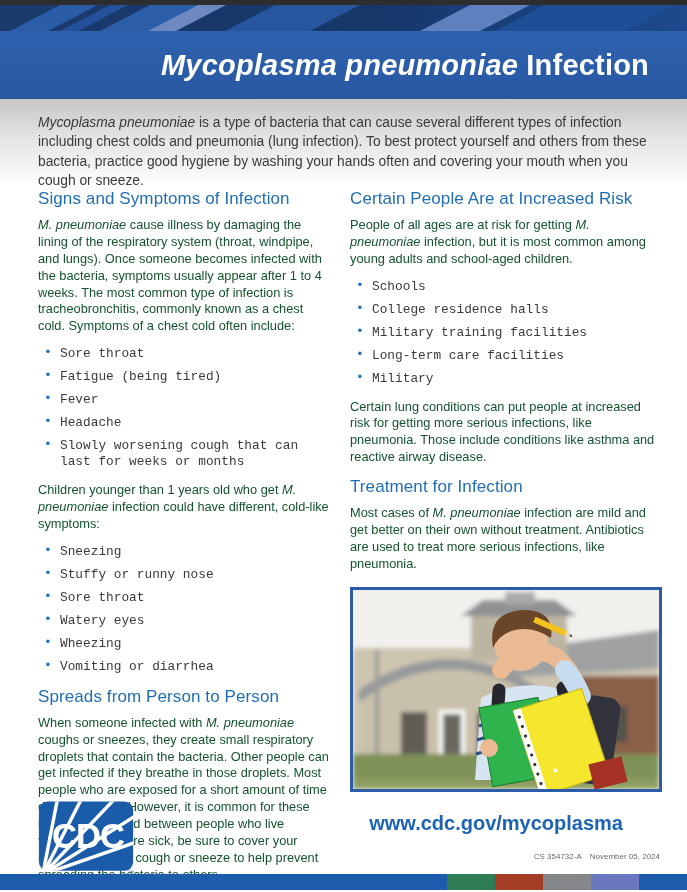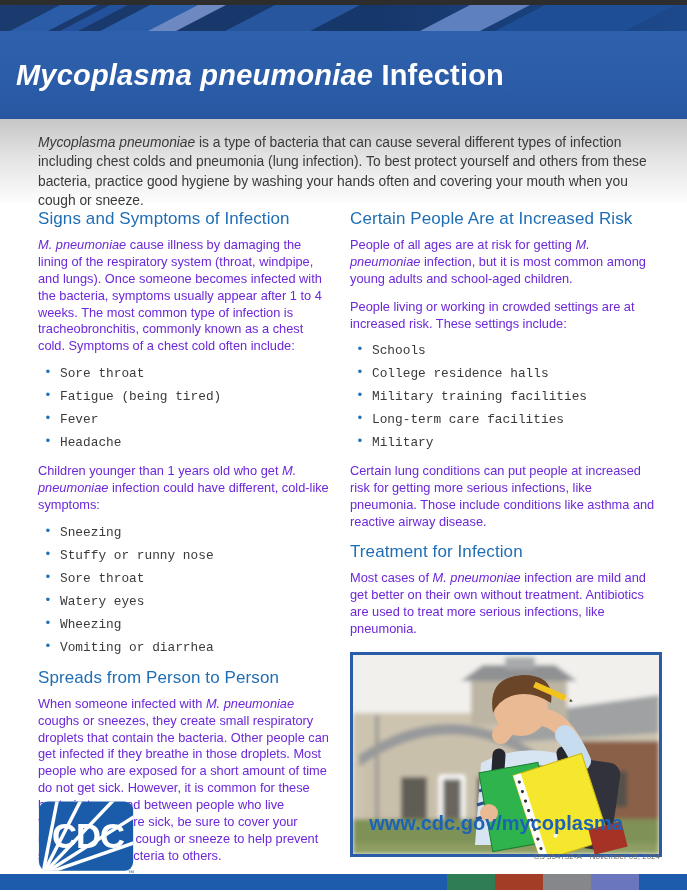--- a/index.html
+++ b/index.html
@@ -7,22 +7,22 @@
   body { font-family: "Liberation Sans", sans-serif; }
   .page {
     position: relative; width: 687px; height: 892px; margin: 0 auto;
     background: #ffffff; overflow: hidden;
   }
   
   .top-strip { height: 5px; background: #2d2d2d; }
   .deco-band { height: 26px; }
   .deco-band svg { display: block; width: 100%; height: 100%; }
   .title-band {
-    height: 88px; background: linear-gradient(180deg, #2e61ad 0%, #2b5ca8 60%, #2857a0 100%);
-    display: flex; align-items: center; padding: 0 16px;
+    height: 68px; background: linear-gradient(180deg, #2e61ad 0%, #2b5ca8 60%, #2857a0 100%);
+    display: flex; align-items: center; padding: 0 38px; justify-content: flex-end;
   }
   .title-band h1 {
     color: #ffffff; font-size: 29px; font-weight: bold; letter-spacing: 0.2px;
   }
   .title-band h1 .em { font-style: italic; }
   
   .intro {
     background: linear-gradient(180deg, #c6c6c6 0%, #e3e3e3 45%, #fdfdfd 100%);
     padding: 14px 38px 10px 38px; height: 84px;
   }
@@ -30,21 +30,21 @@
   .intro .em { font-style: italic; }
   
   .columns { display: flex; padding: 6px 25px 0 38px; gap: 18px; }
   .col-left { width: 294px; flex: none; }
   .col-right { flex: 1; }
   h2.section {
     color: #1f6eb5; font-size: 17px; font-weight: normal;
     margin: 10px 0 7px 0; letter-spacing: 0.1px;
   }
   .col-left h2.section:first-child, .col-right h2.section:first-child { margin-top: 0; }
-  .body-p { font-size: 12.8px; line-height: 1.32; color: #6d28d9; margin: 8px 0 11px 0; }
+  .body-p { font-size: 12.8px; line-height: 1.32; color: #14532d; margin: 8px 0 11px 0; }
   .body-p .em { font-style: italic; }
   ul.blist { list-style: none; margin: 2px 0 12px 2px; }
   ul.blist li {
     position: relative; padding-left: 20px; margin-bottom: 7px;
     font-size: 12.8px; line-height: 1.25; color: #3a3a3a; font-family: Liberation Mono, monospace;
   }
   ul.blist li::before {
     content: "•"; position: absolute; left: 4px; top: -1px;
     color: #2272b8; font-size: 13px;
   }
@@ -114,38 +114,38 @@
   <div class="columns">
 
     <div class="col-left">
       <h2 class="section">Signs and Symptoms of Infection</h2>
       <p class="body-p"><span class="em">M. pneumoniae</span><span> cause illness by damaging the lining of the respiratory system (throat, windpipe, and lungs). Once someone becomes infected with the bacteria, symptoms usually appear after 1 to 4 weeks. The most common type of infection is tracheobronchitis, commonly known as a chest cold. Symptoms of a chest cold often include:</span></p>
       <ul class="blist">
         <li>Sore throat</li>
         <li>Fatigue (being tired)</li>
         <li>Fever</li>
         <li>Headache</li>
+        <li>Slowly worsening cough that can last for weeks or months</li>
       </ul>
       <p class="body-p"><span>Children younger than 1 years old who get </span><span class="em">M. pneumoniae</span><span> infection could have different, cold-like symptoms:</span></p>
       <ul class="blist">
         <li>Sneezing</li>
         <li>Stuffy or runny nose</li>
         <li>Sore throat</li>
         <li>Watery eyes</li>
         <li>Wheezing</li>
         <li>Vomiting or diarrhea</li>
       </ul>
       <h2 class="section">Spreads from Person to Person</h2>
       <p class="body-p"><span>When someone infected with </span><span class="em">M. pneumoniae</span><span> coughs or sneezes, they create small respiratory droplets that contain the bacteria. Other people can get infected if they breathe in those droplets. Most people who are exposed for a short amount of time do not get sick. However, it is common for these bacteria to spread between people who live together. If you are sick, be sure to cover your mouth when you cough or sneeze to help prevent spreading the bacteria to others.</span></p>
     </div>
 
     <div class="col-right">
       <h2 class="section">Certain People Are at Increased Risk</h2>
       <p class="body-p"><span>People of all ages are at risk for getting </span><span class="em">M. pneumoniae</span><span> infection, but it is most common among young adults and school-aged children.</span></p>
-      <p class="body-p">People living or working in crowded settings are at increased risk. These settings include:</p>
       <ul class="blist">
         <li>Schools</li>
         <li>College residence halls</li>
         <li>Military training facilities</li>
         <li>Long-term care facilities</li>
         <li>Military</li>
       </ul>
       <p class="body-p">Certain lung conditions can put people at increased risk for getting more serious infections, like pneumonia. Those include conditions like asthma and reactive airway disease.</p>
       <h2 class="section">Treatment for Infection</h2>
       <p class="body-p"><span>Most cases of </span><span class="em">M. pneumoniae</span><span> infection are mild and get better on their own without treatment. Antibiotics are used to treat more serious infections, like pneumonia.</span></p>

